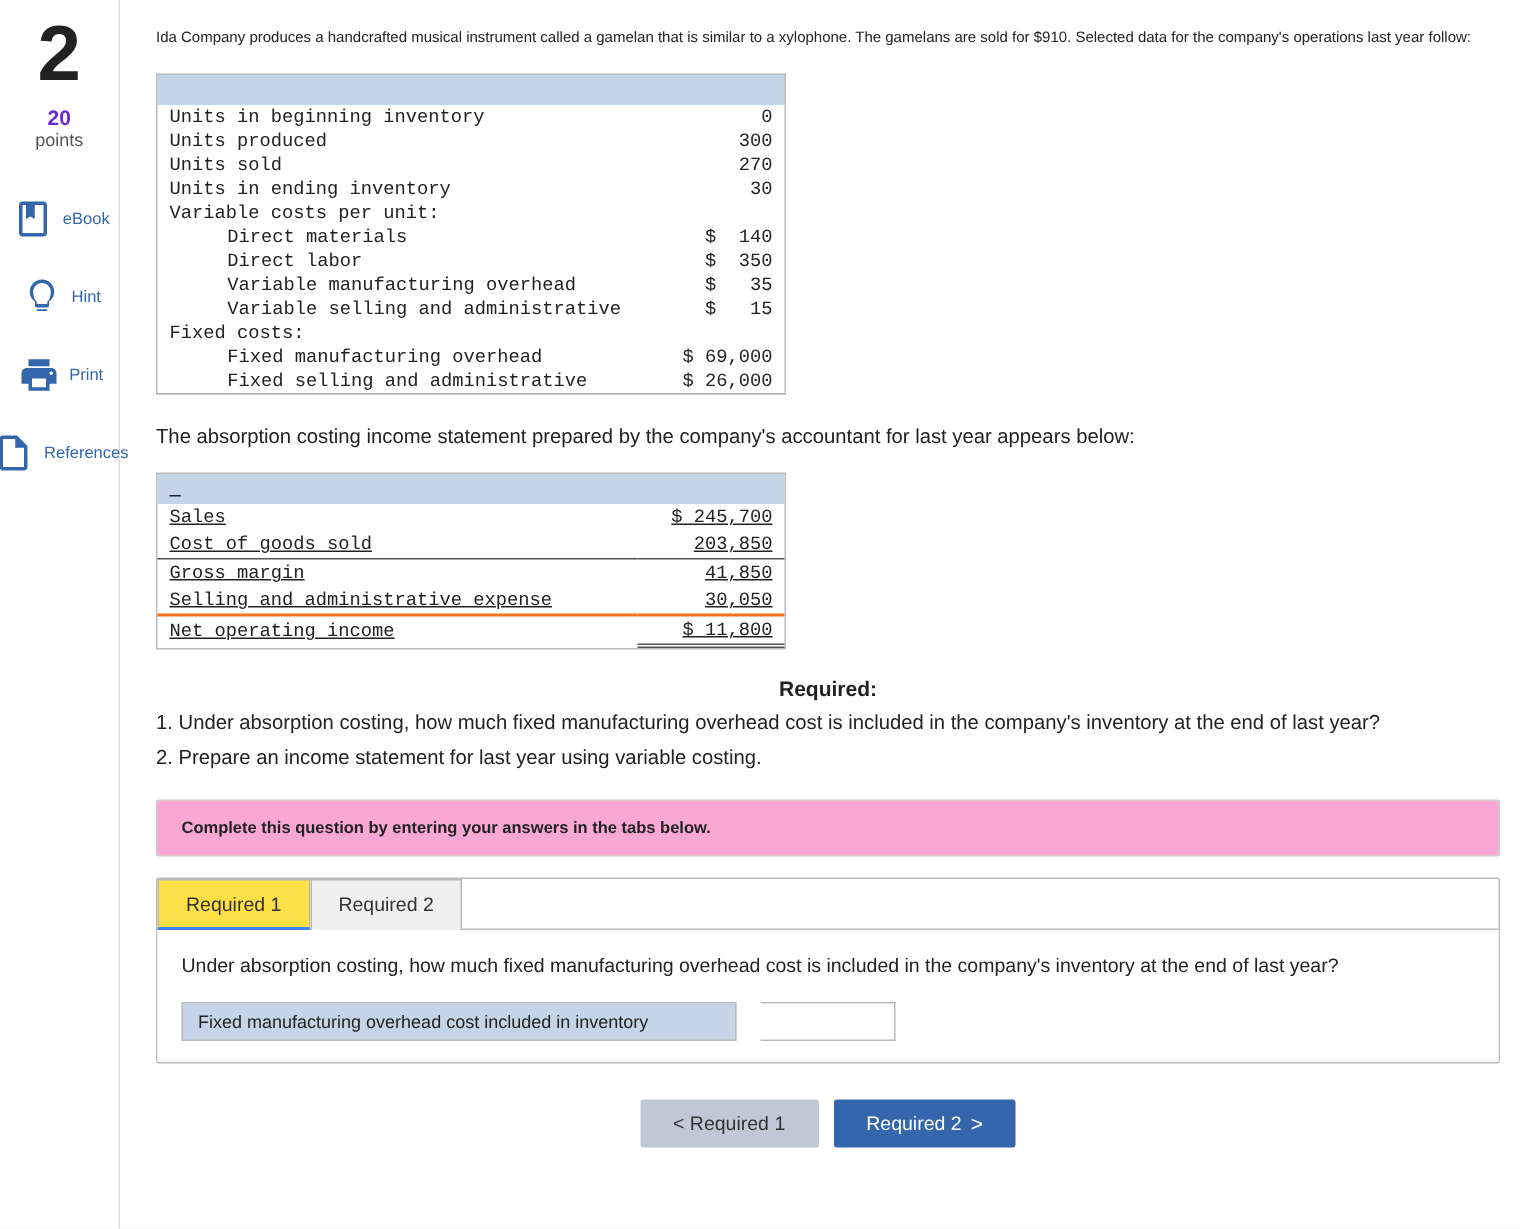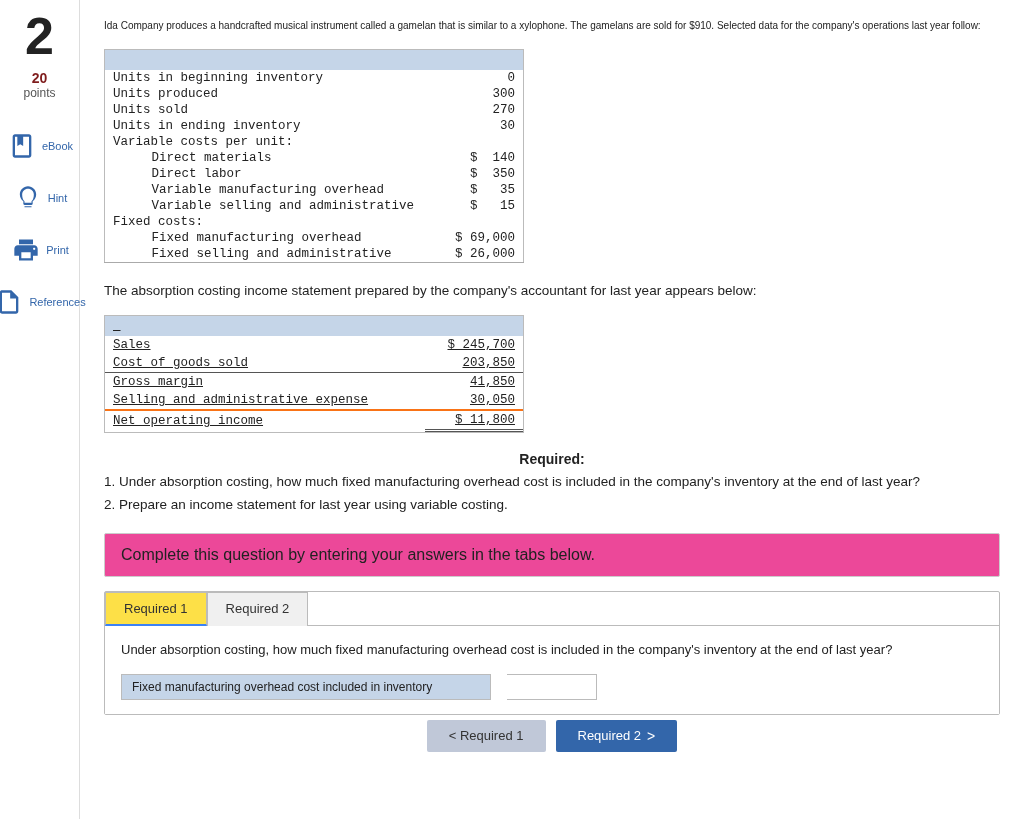--- a/index.html
+++ b/index.html
@@ -35,21 +35,21 @@
     }
     .points-label {
       font-size: 12px;
       color: #555;
       text-align: center;
       margin-bottom: 20px;
     }
     .points-num {
       font-size: 14px;
       font-weight: bold;
-      color: #7f1d1d;
+      color: #6d28d9;
     }
     .sidebar-nav {
       display: flex;
       flex-direction: column;
       align-items: center;
       gap: 20px;
       margin-top: 10px;
     }
     .sidebar-item {
       display: flex;
@@ -152,25 +152,25 @@
       margin-bottom: 4px;
       text-align: center;
     }
     .required-items {
       font-size: 13.5px;
       line-height: 1.7;
     }
 
     
     .complete-box {
-      background: #ec4899;
+      background: #f9a8d4;
       border: 1px solid #ccc;
       padding: 12px 16px;
-      font-size: 16px;
-      font-weight: normal;
+      font-size: 11px;
+      font-weight: bold;
       margin-bottom: 14px;
       border-radius: 2px;
     }
 
     
     .tabs-container {
       border: 1px solid #bbb;
       border-radius: 2px;
     }
     .tabs-header {
@@ -224,21 +224,21 @@
       font-size: 12px;
       width: 90px;
       outline: none;
     }
 
     
     .nav-buttons {
       display: flex;
       justify-content: center;
       gap: 10px;
-      margin-top: 5px;
+      margin-top: 24px;
       padding-bottom: 10px;
     }
     .btn-prev {
       background: #c0c8d8;
       border: none;
       padding: 8px 22px;
       font-size: 13px;
       cursor: pointer;
       color: #333;
       border-radius: 2px;

